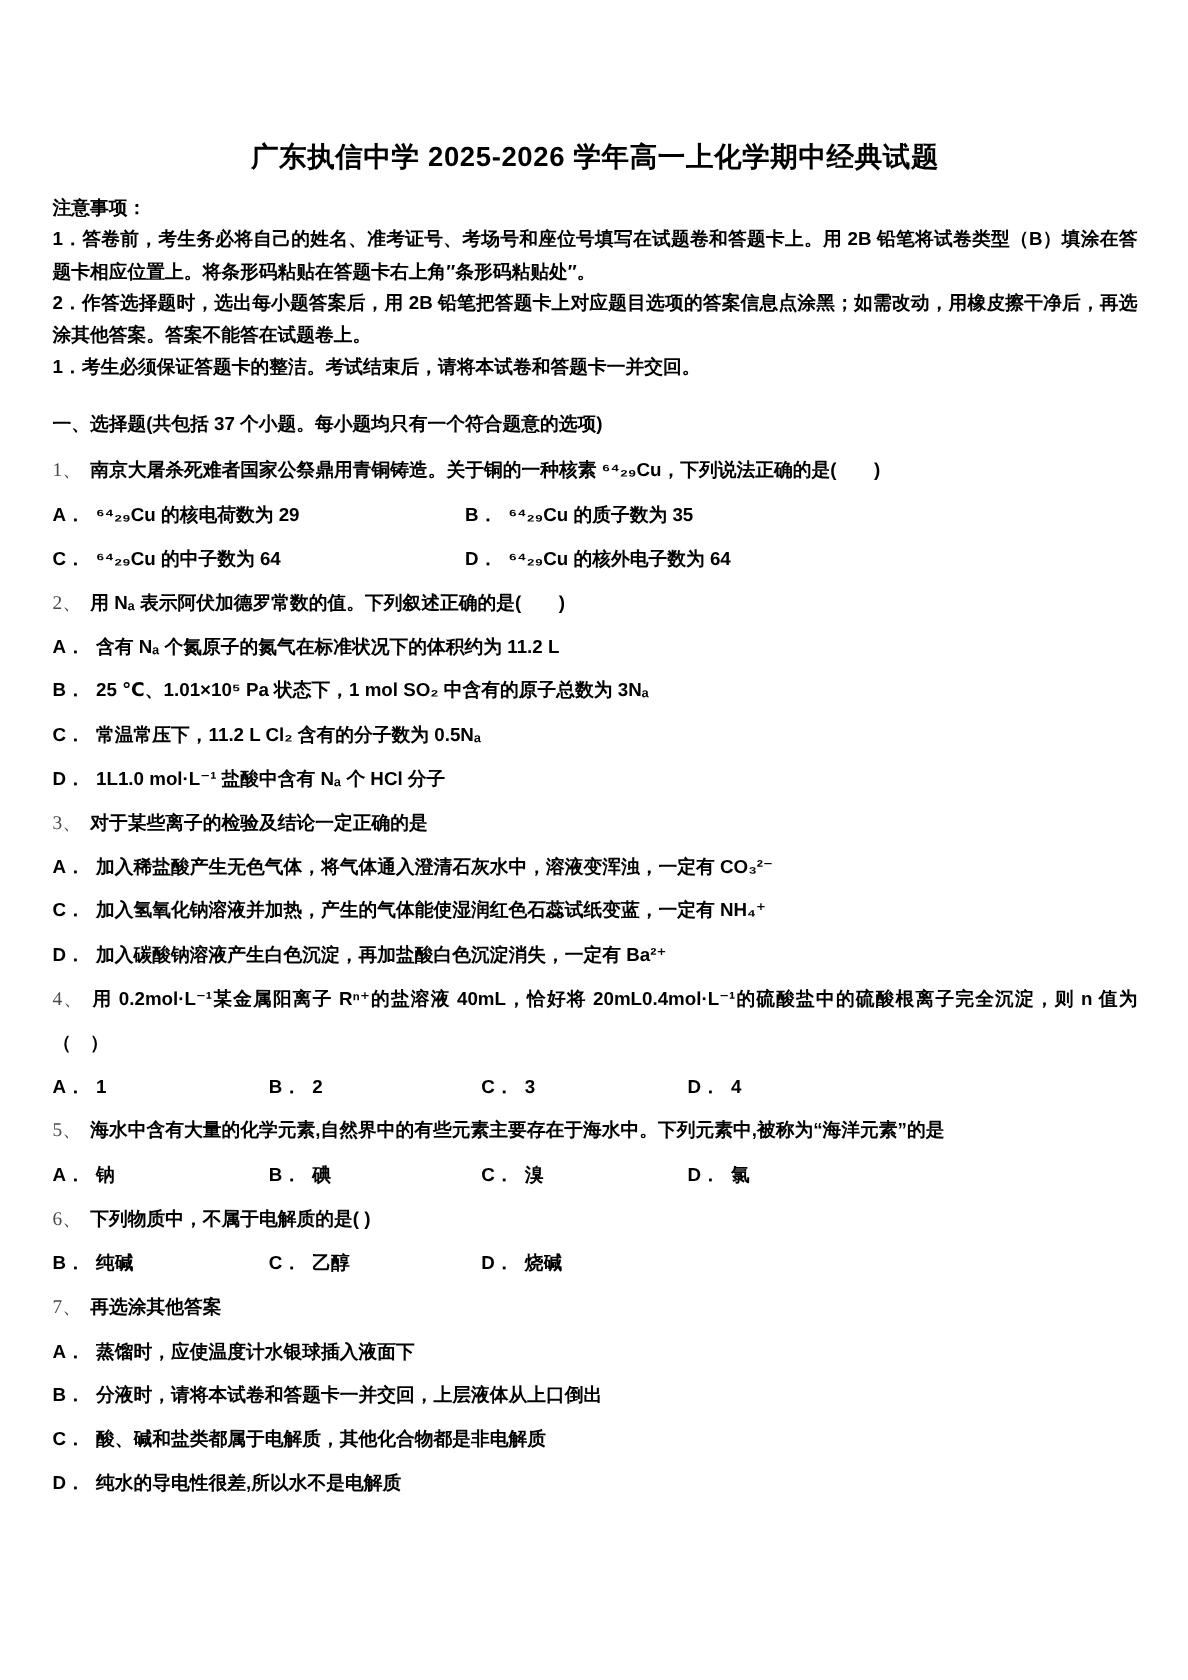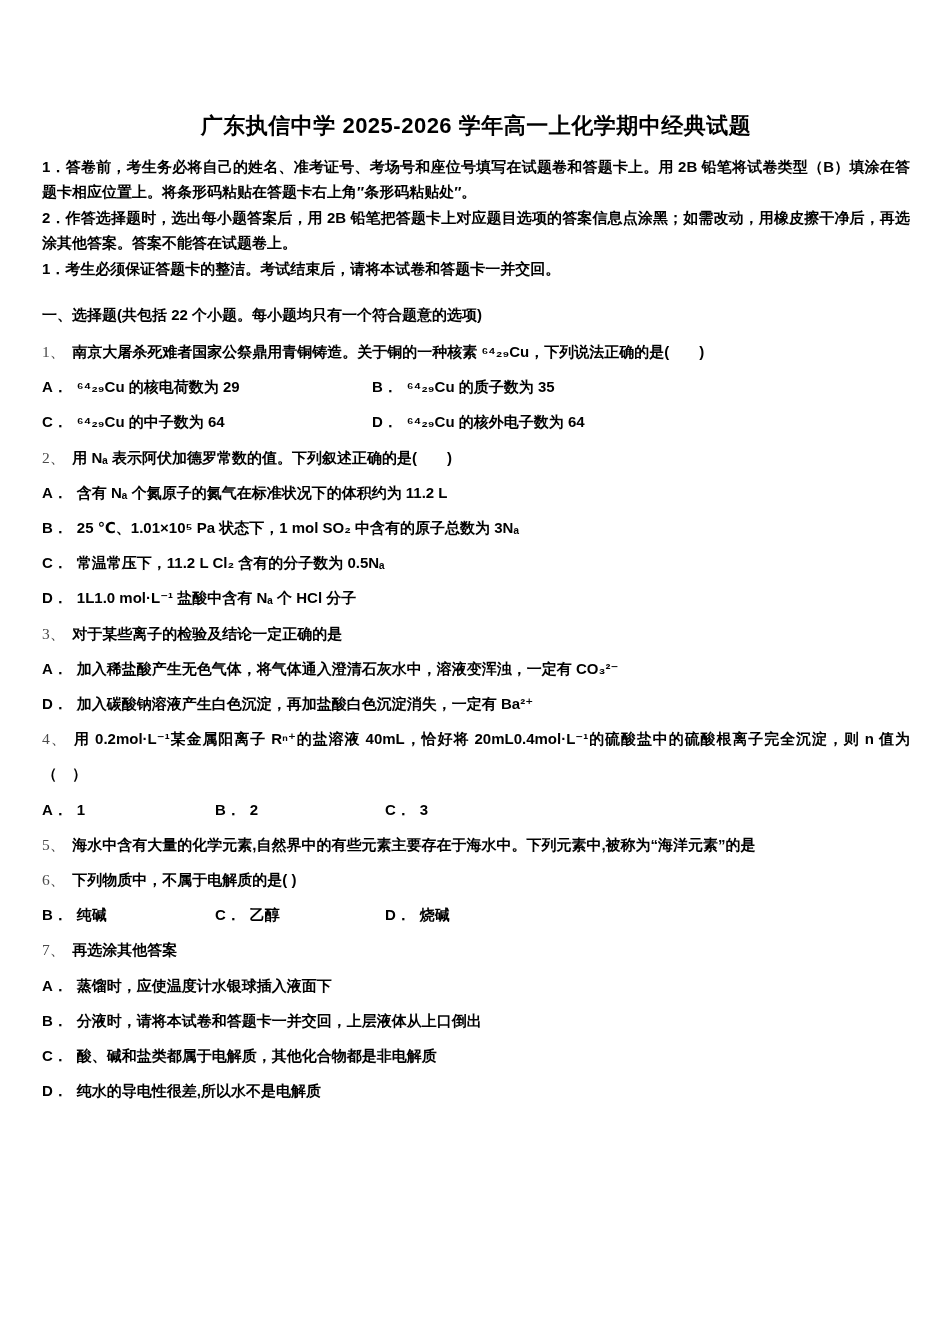--- a/index.html
+++ b/index.html
@@ -73,26 +73,27 @@
   }
 </style>
 </head>
 <body>
 
 <div class="page">
 
   <h1 class="title">广东执信中学 2025-2026 学年高一上化学期中经典试题</h1>
 
   <div class="notice">
+    <p>注意事项：</p>
     <p>1．答卷前，考生务必将自己的姓名、准考证号、考场号和座位号填写在试题卷和答题卡上。用 2B 铅笔将试卷类型（B）填涂在答题卡相应位置上。将条形码粘贴在答题卡右上角″条形码粘贴处″。</p>
     <p>2．作答选择题时，选出每小题答案后，用 2B 铅笔把答题卡上对应题目选项的答案信息点涂黑；如需改动，用橡皮擦干净后，再选涂其他答案。答案不能答在试题卷上。</p>
     <p>1．考生必须保证答题卡的整洁。考试结束后，请将本试卷和答题卡一并交回。</p>
   </div>
 
-  <p class="section-header">一、选择题(共包括 22 个小题。每小题均只有一个符合题意的选项)</p>
+  <p class="section-header">一、选择题(共包括 37 个小题。每小题均只有一个符合题意的选项)</p>
 
   <div class="questions">
 
     <div class="question">
       <p class="stem"><span class="qnum">1、</span><span>南京大屠杀死难者国家公祭鼎用青铜铸造。关于铜的一种核素 ⁶⁴₂₉Cu，下列说法正确的是(　　)</span></p>
       <div class="opts-2col">
         <p class="opt"><span class="opt-label">A．</span><span>⁶⁴₂₉Cu 的核电荷数为 29</span></p>
         <p class="opt"><span class="opt-label">B．</span><span>⁶⁴₂₉Cu 的质子数为 35</span></p>
         <p class="opt"><span class="opt-label">C．</span><span>⁶⁴₂₉Cu 的中子数为 64</span></p>
         <p class="opt"><span class="opt-label">D．</span><span>⁶⁴₂₉Cu 的核外电子数为 64</span></p>
@@ -106,35 +107,43 @@
         <p class="opt"><span class="opt-label">B．</span><span>25 ℃、1.01×10⁵ Pa 状态下，1 mol SO₂ 中含有的原子总数为 3Nₐ</span></p>
         <p class="opt"><span class="opt-label">C．</span><span>常温常压下，11.2 L Cl₂ 含有的分子数为 0.5Nₐ</span></p>
         <p class="opt"><span class="opt-label">D．</span><span>1L1.0 mol·L⁻¹ 盐酸中含有 Nₐ 个 HCl 分子</span></p>
       </div>
     </div>
 
     <div class="question">
       <p class="stem"><span class="qnum">3、</span><span>对于某些离子的检验及结论一定正确的是</span></p>
       <div class="opts-stack">
         <p class="opt"><span class="opt-label">A．</span><span>加入稀盐酸产生无色气体，将气体通入澄清石灰水中，溶液变浑浊，一定有 CO₃²⁻</span></p>
+        <p class="opt"><span class="opt-label">C．</span><span>加入氢氧化钠溶液并加热，产生的气体能使湿润红色石蕊试纸变蓝，一定有 NH₄⁺</span></p>
         <p class="opt"><span class="opt-label">D．</span><span>加入碳酸钠溶液产生白色沉淀，再加盐酸白色沉淀消失，一定有 Ba²⁺</span></p>
       </div>
     </div>
 
     <div class="question">
       <p class="stem"><span class="qnum">4、</span><span>用 0.2mol·L⁻¹某金属阳离子 Rⁿ⁺的盐溶液 40mL，恰好将 20mL0.4mol·L⁻¹的硫酸盐中的硫酸根离子完全沉淀，则 n 值为（　）</span></p>
       <div class="opts-4col">
         <p class="opt"><span class="opt-label">A．</span><span>1</span></p>
         <p class="opt"><span class="opt-label">B．</span><span>2</span></p>
         <p class="opt"><span class="opt-label">C．</span><span>3</span></p>
+        <p class="opt"><span class="opt-label">D．</span><span>4</span></p>
       </div>
     </div>
 
     <div class="question">
       <p class="stem"><span class="qnum">5、</span><span>海水中含有大量的化学元素,自然界中的有些元素主要存在于海水中。下列元素中,被称为“海洋元素”的是</span></p>
+      <div class="opts-4col">
+        <p class="opt"><span class="opt-label">A．</span><span>钠</span></p>
+        <p class="opt"><span class="opt-label">B．</span><span>碘</span></p>
+        <p class="opt"><span class="opt-label">C．</span><span>溴</span></p>
+        <p class="opt"><span class="opt-label">D．</span><span>氯</span></p>
+      </div>
     </div>
 
     <div class="question">
       <p class="stem"><span class="qnum">6、</span><span>下列物质中，不属于电解质的是( )</span></p>
       <div class="opts-4col">
         <p class="opt"><span class="opt-label">B．</span><span>纯碱</span></p>
         <p class="opt"><span class="opt-label">C．</span><span>乙醇</span></p>
         <p class="opt"><span class="opt-label">D．</span><span>烧碱</span></p>
       </div>
     </div>

